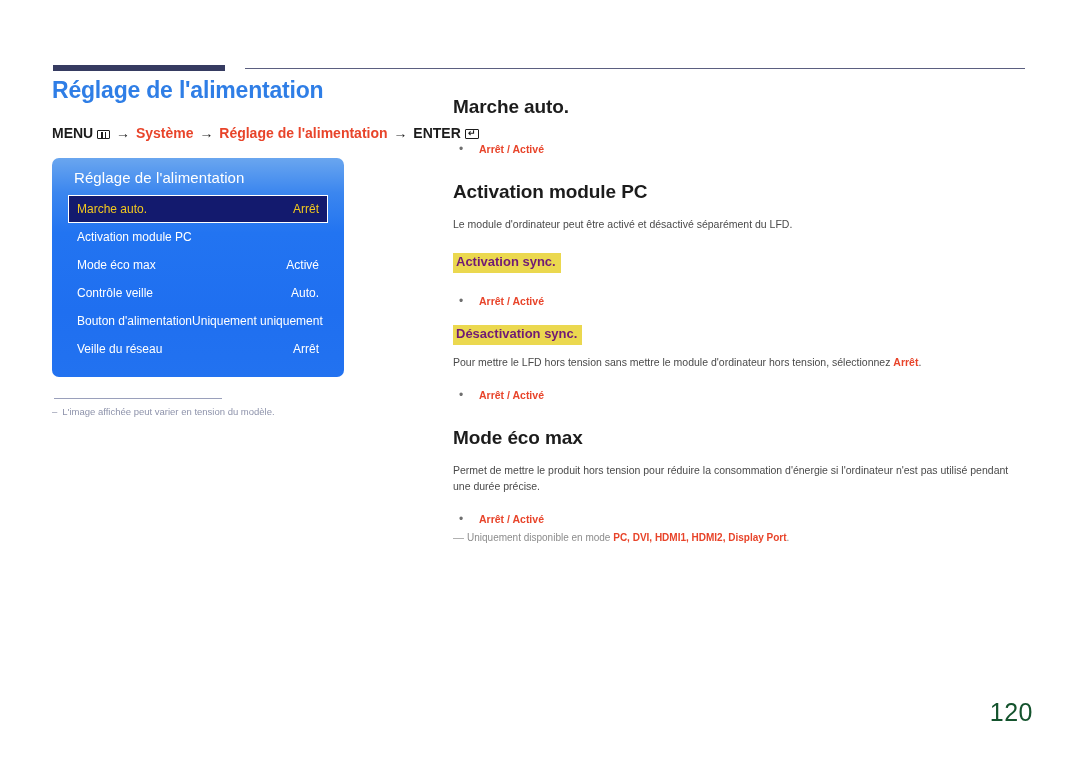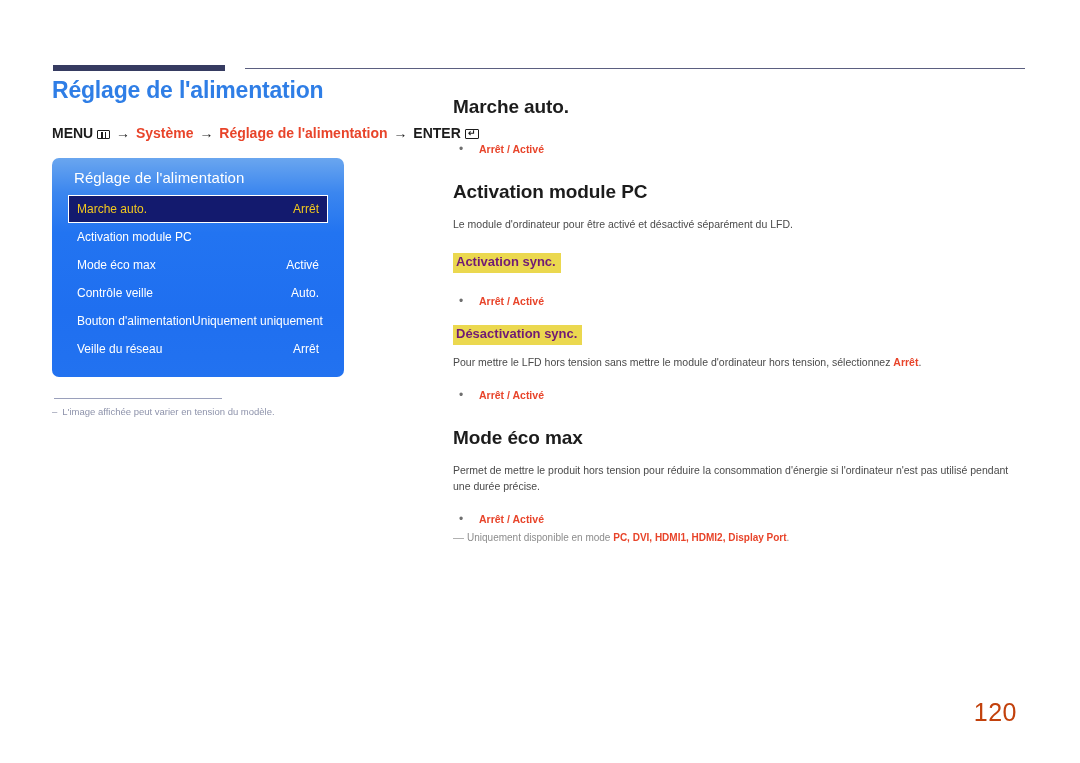--- a/index.html
+++ b/index.html
@@ -234,24 +234,24 @@
     letter-spacing: -1px;
   }
   .foot-note .f-red {
     color: #e8442a;
     font-weight: bold;
   }
 
   
   .page-num {
     position: absolute;
-    right: 63px;
+    right: 47px;
     bottom: 36px;
     font-size: 25px;
-    color: #c2410c;
+    color: #14532d;
     letter-spacing: 0.5px;
   }
 </style>
 </head>
 <body>
 
 <div class="hdr-bar-thick"></div>
 <div class="hdr-bar-thin"></div>
 
 <div class="left-col">
@@ -313,21 +313,21 @@
 
   
   <h2 class="sec-head">Marche auto.</h2>
   <div class="bullet-row">
     <span class="bullet-dot">•</span>
     <span class="bullet-txt">Arrêt / Activé</span>
   </div>
 
   
   <h2 class="sec-head spaced">Activation module PC</h2>
-  <p class="body-txt">Le module d'ordinateur pour être activé et désactivé séparément du LFD.</p>
+  <p class="body-txt">Le module d'ordinateur peut être activé et désactivé séparément du LFD.</p>
 
   
   <div class="hl-head">Activation sync.</div>
   <div class="bullet-row">
     <span class="bullet-dot">•</span>
     <span class="bullet-txt">Arrêt / Activé</span>
   </div>
 
   
   <div class="hl-head">Désactivation sync.</div>

